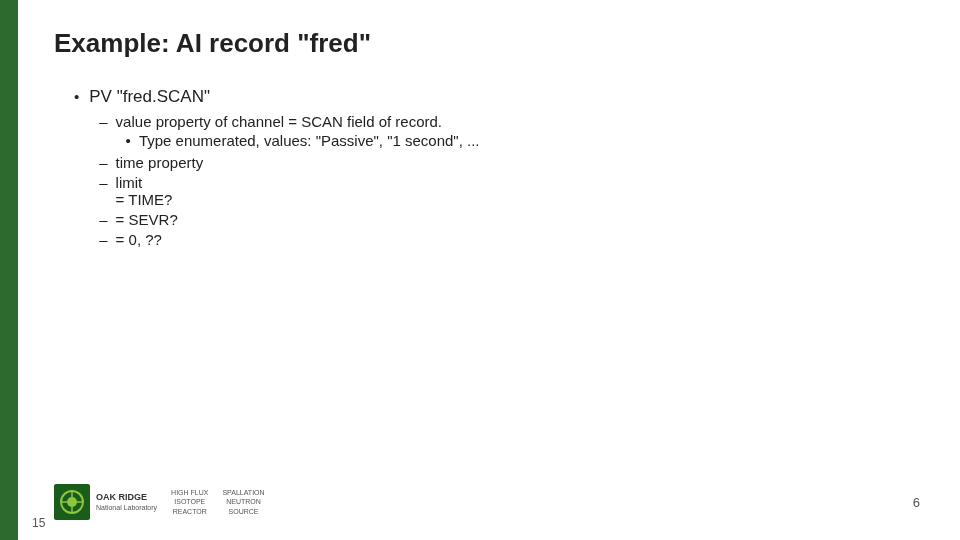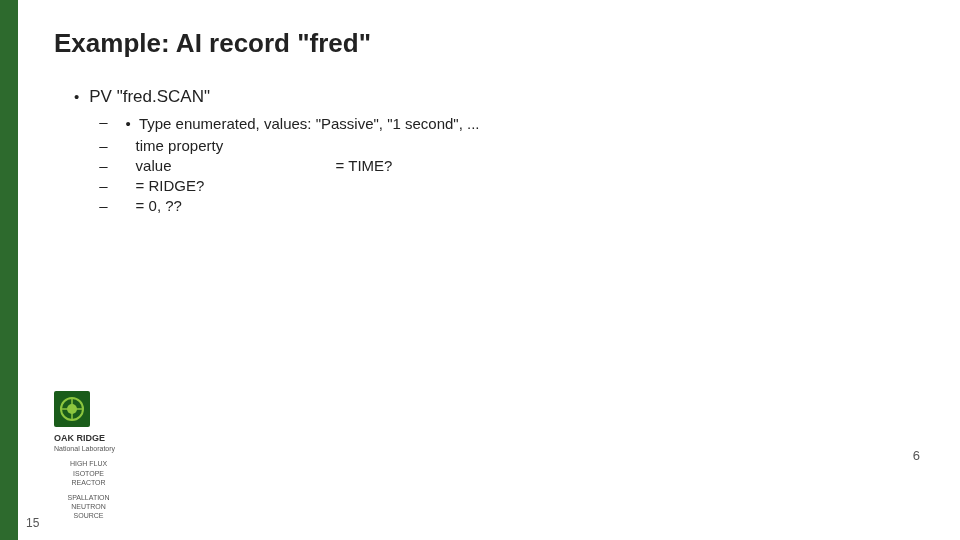--- a/index.html
+++ b/index.html
@@ -104,21 +104,21 @@
       font-size: 15px;
     }
 
     .sub-sub-dot {
       margin-right: 8px;
       flex-shrink: 0;
     }
 
     .two-col {
       display: flex;
-      margin-left: 20px;
+      flex-direction: column;
     }
 
     .col-left {
       min-width: 200px;
     }
 
     .col-right {
       flex: 1;
     }
 
@@ -154,21 +154,22 @@
       line-height: 1.2;
     }
 
     .page-number {
       font-size: 13px;
       color: #555;
     }
 
     .footer-logos {
       display: flex;
-      flex-direction: column;
+      flex-direction: row;
+      align-items: center;
       gap: 6px;
     }
 
     .logo-box {
       font-size: 7px;
       color: #555;
       text-align: center;
       line-height: 1.2;
     }
   </style>
@@ -185,48 +186,49 @@
     <div class="bullet-item">
       <span class="bullet-dot">•</span>
       <div class="bullet-content">
         <div class="pv-label">PV "fred.SCAN"</div>
 
         <ul class="sub-list">
 
           <li class="sub-item">
             <span class="dash">–</span>
             <div class="sub-item-content">
+              <span>value property of channel = SCAN field of record.</span>
               <ul class="sub-sub-list">
                 <li class="sub-sub-item">
                   <span class="sub-sub-dot">•</span>
                   <span>Type enumerated, values: "Passive", "1 second", ...</span>
                 </li>
               </ul>
             </div>
           </li>
 
           <li class="sub-item">
             <span class="dash">–</span>
             <div class="sub-item-content two-col">
               <span class="col-left">time property</span>
             </div>
           </li>
 
           <li class="sub-item">
             <span class="dash">–</span>
             <div class="sub-item-content two-col">
-              <span class="col-left">value</span>
+              <span class="col-left">limit</span>
               <span class="col-right">= TIME?</span>
             </div>
           </li>
 
           <li class="sub-item">
             <span class="dash">–</span>
             <div class="sub-item-content two-col">
-              <span class="col-right">= RIDGE?</span>
+              <span class="col-right">= SEVR?</span>
             </div>
           </li>
 
           <li class="sub-item">
             <span class="dash">–</span>
             <div class="sub-item-content two-col">
               <span class="col-right">= 0, ??</span>
             </div>
           </li>
 
@@ -254,15 +256,15 @@
       <div class="logo-box" style="margin-left:8px; font-size:7px; line-height:1.3; color:#555; text-align:center;">
         HIGH FLUX<br>ISOTOPE<br>REACTOR
       </div>
       <div class="logo-box" style="margin-left:8px; font-size:7px; line-height:1.3; color:#555; text-align:center;">
         SPALLATION<br>NEUTRON<br>SOURCE
       </div>
     </div>
     <div class="page-number">6</div>
   </div>
 
-  <div style="position:absolute; left:8px; bottom:10px; font-size:12px; color:#555;">15</div>
+  <div style="position:absolute; left:14px; bottom:10px; font-size:12px; color:#555;">15</div>
 
 </div>
 
 </body></html>

